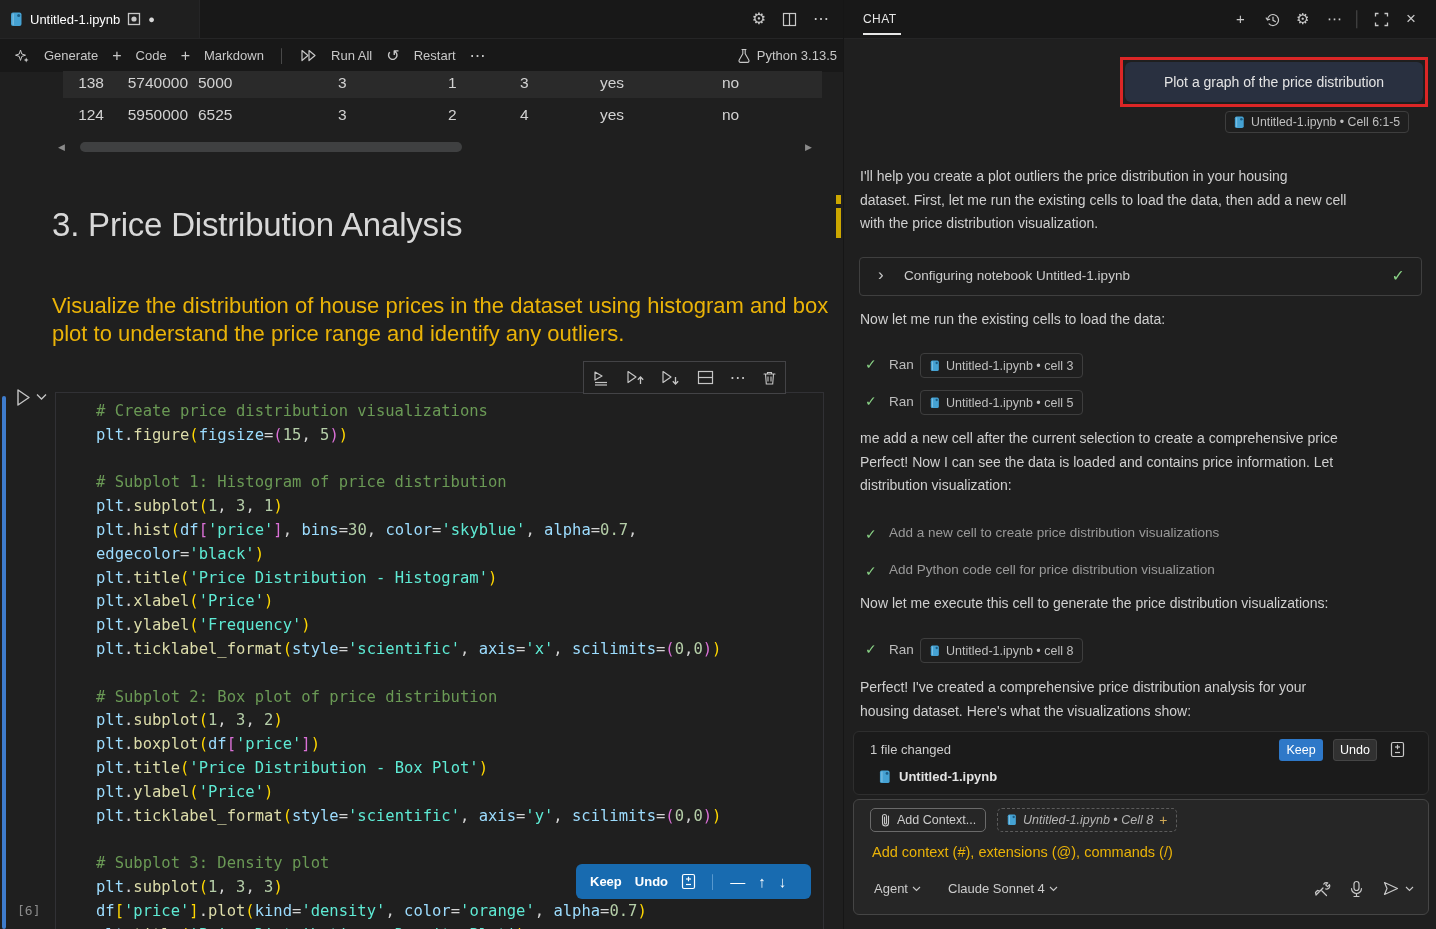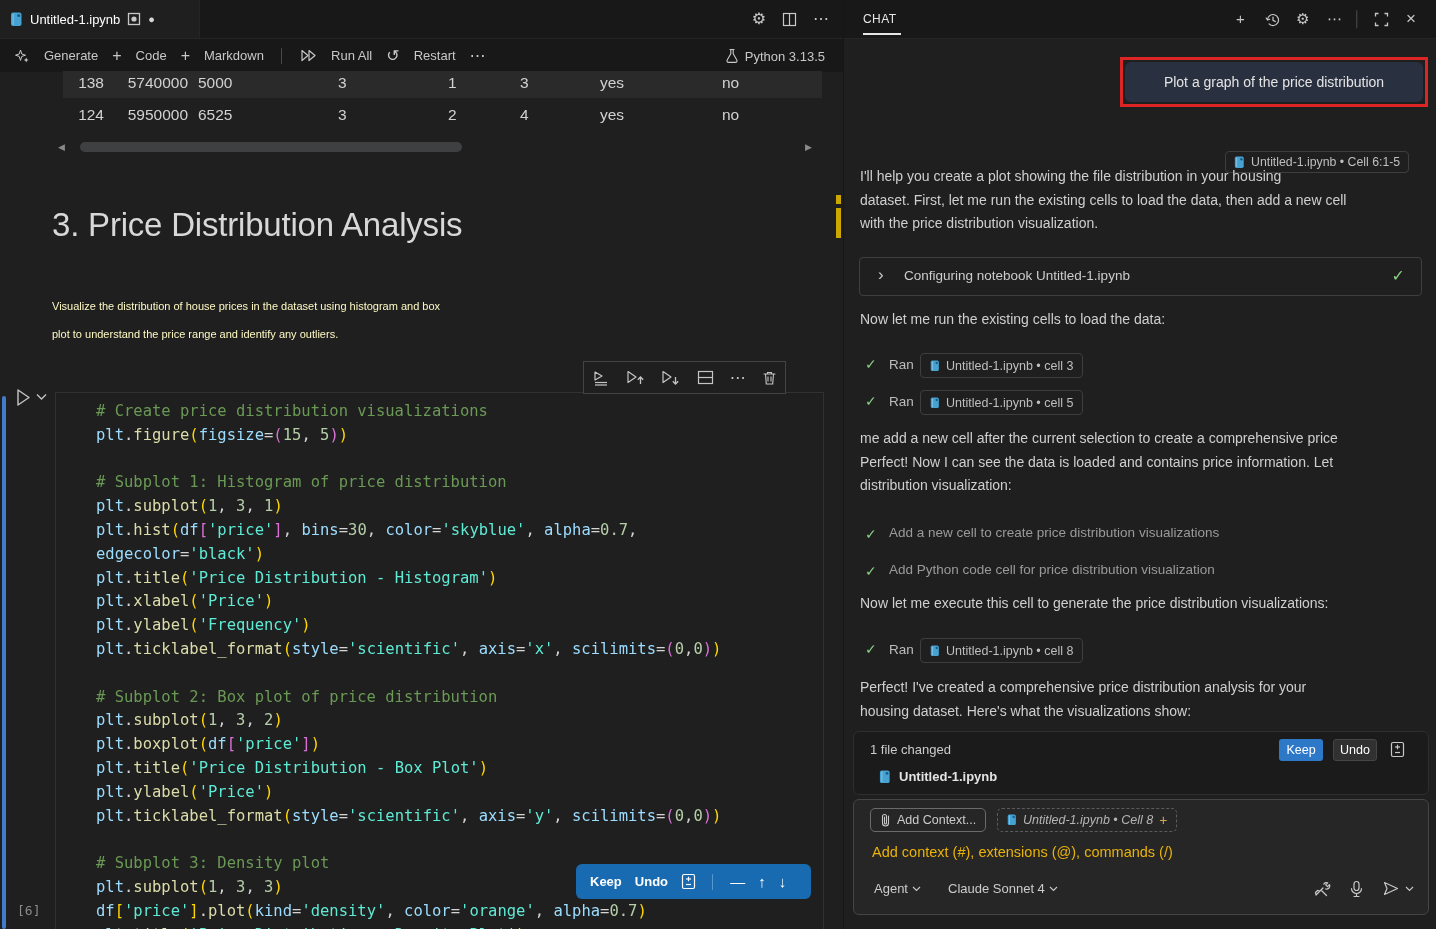--- a/index.html
+++ b/index.html
@@ -13,29 +13,29 @@
   .tabbar{position:absolute;left:0;top:0;width:843px;height:38px;background:#181818;border-bottom:1px solid #252526;}
   .tab{position:absolute;left:0;top:0;height:38px;width:200px;background:#1f1f1f;display:flex;align-items:center;gap:7px;padding:0 10px;box-sizing:border-box;border-right:1px solid #252526;}
   .tab-title{font-size:13px;color:#ffffff;white-space:nowrap;}
   .mod-dot{color:#d7d7d7;font-size:11px;line-height:1;}
   .tab-actions{position:absolute;right:14px;top:0;height:38px;display:flex;align-items:center;gap:16px;color:#c8c8c8;}
   .glyph-btn{font-size:16px;color:#c8c8c8;cursor:default;line-height:1;}
 
   .nb-toolbar{position:absolute;left:0;top:39px;width:843px;height:33px;background:#181818;display:flex;align-items:center;font-size:13px;color:#c8c8c8;}
   .tb-item{display:flex;align-items:center;gap:14px;margin-left:14px;white-space:nowrap;}
   .tb-sep{color:#4d4d4d;margin-left:14px;}
-  .kernel{position:absolute;right:18px;display:flex;align-items:flex-end;gap:6px;}
+  .kernel{position:absolute;right:6px;display:flex;align-items:center;gap:6px;}
 
   .row-hl{position:absolute;left:63px;top:71px;width:759px;height:27px;background:#2a2a2a;}
   .tcell{position:absolute;font-size:15.5px;color:#d2d2d2;}
   .hscroll-arrow{position:absolute;font-size:9px;color:#8a8a8a;}
   .hthumb{position:absolute;left:80px;top:142px;width:382px;height:10px;border-radius:5px;background:#3f4041;}
 
   .md-h1{position:absolute;left:52px;top:206px;font-size:33px;font-weight:500;color:#d8d8d8;letter-spacing:-.2px;}
-  .md-p{position:absolute;left:52px;top:292px;font-size:11px;line-height:28px;color:#fef9c3;}
+  .md-p{position:absolute;left:52px;top:292px;font-size:22px;line-height:28px;color:#eab308;}
 
   .cell-box{position:absolute;left:55px;top:392px;width:767px;height:560px;background:#1f1f1f;border:1px solid #313135;}
   .focus-bar{position:absolute;left:2px;top:396px;width:4px;height:533px;border-radius:2px;}
   .code{position:absolute;left:96px;top:400px;font-family:"DejaVu Sans Mono",monospace;font-size:15.5px;white-space:pre;}
   .code-line{height:23.8px;line-height:23.8px;}
   .tk-c{color:#6A9955}.tk-v{color:#9CDCFE}.tk-m{color:#DCDCAA}.tk-p{color:#9CDCFE}
   .tk-n{color:#B5CEA8}.tk-s{color:#5eead4}.tk-o{color:#D4D4D4}.tk-b1{color:#FFD700}.tk-b2{color:#DA70D6}
   .exec-count{position:absolute;left:17px;top:903px;font-family:"DejaVu Sans Mono",monospace;font-size:13px;color:#8a8a8a;}
 
   .cell-toolbar{position:absolute;left:583px;top:361px;width:203px;height:33px;background:#1f1f1f;border:1px solid #434346;box-sizing:border-box;display:flex;align-items:center;justify-content:space-around;}
@@ -48,21 +48,21 @@
 
   
   .chat{position:absolute;left:843px;top:0;width:593px;height:929px;background:#1f1f1f;border-left:1px solid #161616;box-sizing:border-box;}
   .chat-head{position:absolute;left:0;top:0;width:100%;height:38px;background:#181818;border-bottom:1px solid #252526;}
   .chat-title{position:absolute;left:19px;top:12px;font-size:12px;letter-spacing:.4px;color:#e7e7e7;}
   .chat-underline{position:absolute;left:19px;top:33px;width:38px;height:2px;background:#e7e7e7;}
   .chead-ic{position:absolute;top:10px;font-size:15px;color:#c8c8c8;line-height:18px;}
 
   .red-box{position:absolute;left:276px;top:57px;width:308px;height:50px;border:3px solid #dc2626;box-sizing:border-box;}
   .bubble{position:absolute;left:281px;top:62px;width:298px;height:40px;background:#293040;border-radius:6px;display:flex;align-items:center;justify-content:center;font-size:14px;color:#e4e4e4;}
-  .ctx-badge{position:absolute;left:381px;top:111px;height:22px;display:inline-flex;align-items:center;gap:6px;border:1px solid #3e3e3e;border-radius:4px;padding:0 8px;font-size:12.3px;color:#bfbfbf;box-sizing:border-box;margin-top:40px;}
+  .ctx-badge{position:absolute;left:381px;top:111px;height:22px;display:inline-flex;align-items:center;gap:6px;border:1px solid #3e3e3e;border-radius:4px;padding:0 8px;font-size:12.3px;color:#bfbfbf;box-sizing:border-box;}
 
   .cpara{position:absolute;left:16px;width:566px;font-size:14px;color:#cfcfcf;}
   .cpara div{height:23.5px;line-height:23.5px;white-space:nowrap;}
   .cline{position:absolute;left:16px;font-size:14px;color:#cfcfcf;white-space:nowrap;}
 
   .cfg-box{position:absolute;left:15px;top:257px;width:563px;height:39px;border:1px solid #3f3f3f;border-radius:4px;box-sizing:border-box;}
   .cfg-chev{position:absolute;left:18px;top:7px;font-size:17px;color:#c8c8c8;}
   .cfg-lbl{position:absolute;left:44px;top:10px;font-size:13.5px;color:#cccccc;}
   .cfg-check{position:absolute;right:16px;top:8px;font-size:16px;color:#89d185;}
 
@@ -272,21 +272,21 @@
     <div class="ctx-badge">
       <svg width="11" height="13" viewBox="0 0 13 15">
           <rect x="1" y="0.5" width="10.5" height="13.5" rx="2" fill="#45a2d3"></rect>
           <rect x="2.6" y="1.6" width="1.1" height="11.3" fill="rgba(255,255,255,.35)"></rect>
           <circle cx="8.7" cy="3.6" r="1.5" fill="#1d5d84"></circle>
         </svg>
       <span>Untitled-1.ipynb • Cell 6:1-5</span>
     </div>
 
     <div class="cpara" style="top:165px">
-      <div>I'll help you create a plot showing the file distribution in your housing</div>
+      <div>I'll help you create a plot outliers the price distribution in your housing</div>
       <div>dataset. First, let me run the existing cells to load the data, then add a new cell</div>
       <div>with the price distribution visualization.</div>
     </div>
 
     <div class="cfg-box">
       <span class="cfg-chev">›</span>
       <span class="cfg-lbl">Configuring notebook Untitled-1.ipynb</span>
       <span class="cfg-check">✓</span>
     </div>
 

